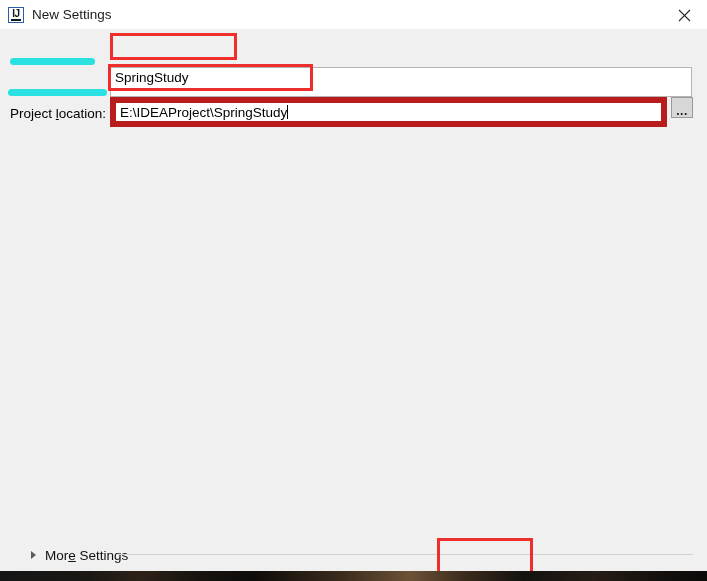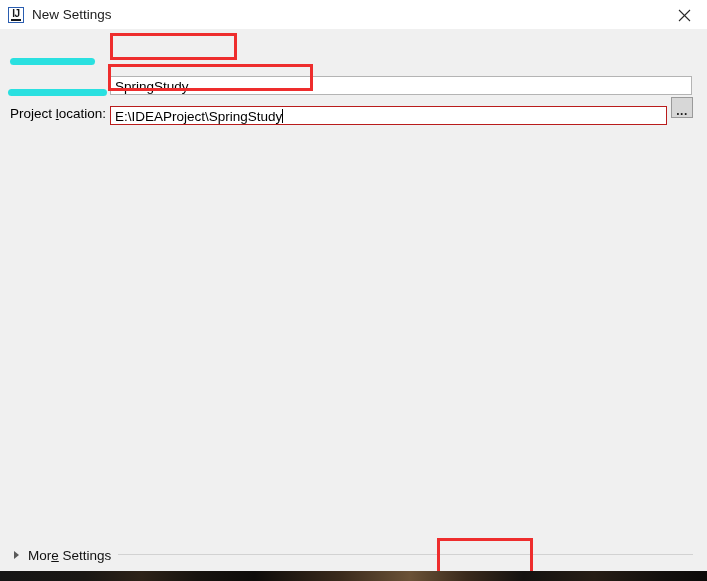--- a/index.html
+++ b/index.html
@@ -91,33 +91,32 @@
     font-size: 13.5px;
     color: #000000;
     line-height: 24px;
     white-space: nowrap;
   }
   .form-label u { text-decoration: underline; }
 
   .text-field {
     position: absolute;
     box-sizing: border-box;
-    height: 19px;
+    height: 30px;
     background: #ffffff;
     border: 1px solid #b4b4b4;
     font-size: 13.5px;
     color: #000000;
     line-height: 19px;
     padding: 0 11px 0 4px;
     white-space: nowrap;
     overflow: hidden;
-    margin-top: 9px;
   }
   .text-field.focused {
-    border: 1px solid #b91c1c;
+    border: 6px solid #b91c1c;
   }
   .caret {
     display: inline-block;
     width: 1px;
     height: 14px;
     background: #000;
     vertical-align: -2px;
     margin-left: 0px;
   }
 
@@ -155,21 +154,21 @@
   }
   .cyan-mark {
     position: absolute;
     background: #2ae0e0;
     border-radius: 4px;
   }
 
   
   .more-settings {
     position: absolute;
-    left: 14px;
+    left: 31px;
     top: 517px;
     height: 16px;
     display: flex;
     align-items: center;
     cursor: default;
   }
   .tri {
     width: 0; height: 0;
     border-left: 5px solid #5a5a5a;
     border-top: 4px solid transparent;

